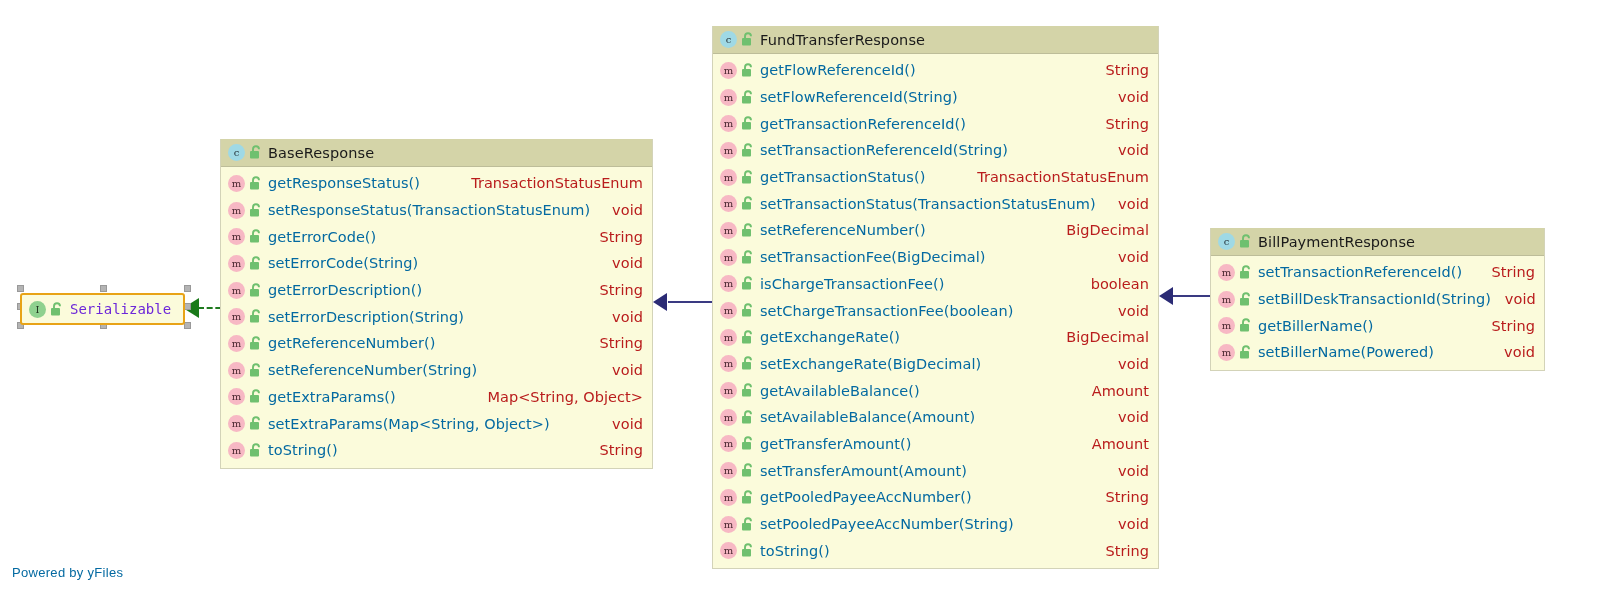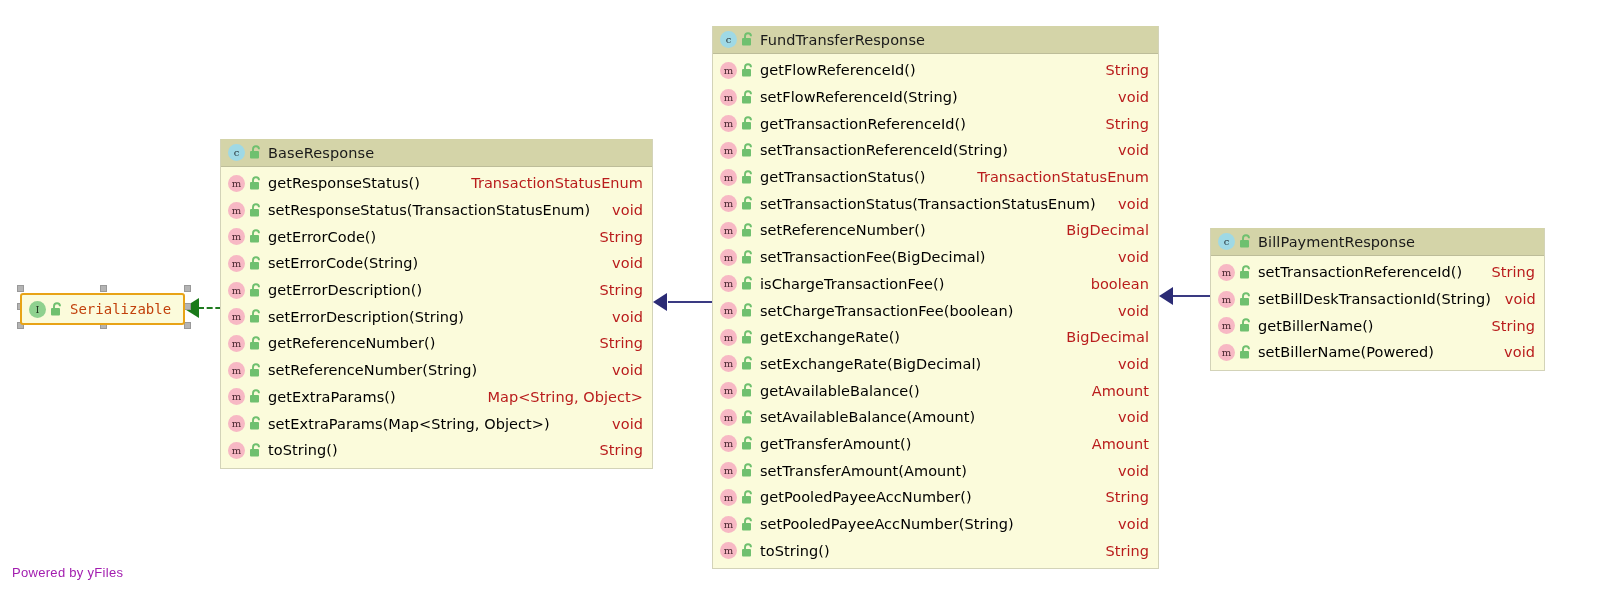--- a/index.html
+++ b/index.html
@@ -38,21 +38,21 @@
   .uml-members { padding: 3px 0 4px 0; }
   .uml-row {
     display: flex;
     align-items: center;
     height: 26.7px;
     padding: 0 9px 0 7px;
     white-space: nowrap;
   }
   .member-sig {
     font-size: 14.5px;
-    color: #000000;
+    color: #0369a1;
     margin-left: 6px;
     letter-spacing: .05px;
   }
   .member-type {
     font-size: 14.5px;
     color: #b91c1c;
     margin-left: auto;
     padding-left: 14px;
     letter-spacing: .05px;
   }
@@ -77,21 +77,21 @@
     background: #fbfbdb;
     border: 2px solid #e8a317;
     border-radius: 3px;
     display: flex;
     align-items: center;
     padding: 0 9px 0 7px;
   }
   .iface-title {
     font-family: "DejaVu Sans Mono", monospace;
     font-size: 14px;
-    color: #c2410c;
+    color: #6d28d9;
     margin-left: 7px;
   }
   .sel-handle {
     position: absolute;
     width: 7px; height: 7px;
     background: #b4b4b4;
     border: 1px solid #999;
   }
 
   
@@ -114,21 +114,21 @@
     border-top: 10px solid transparent;
     border-bottom: 10px solid transparent;
     border-right: 16px solid #1a7a1a;
   }
 
   
   #watermark {
     position: absolute;
     left: 12px; top: 565px;
     font-size: 13px;
-    color: #a21caf;
+    color: #0369a1;
     font-family: "Liberation Sans", sans-serif;
     letter-spacing: .3px;
     text-align: right;
   }
 </style>
 </head>
 <body>
 
 <div id="canvas">
 

